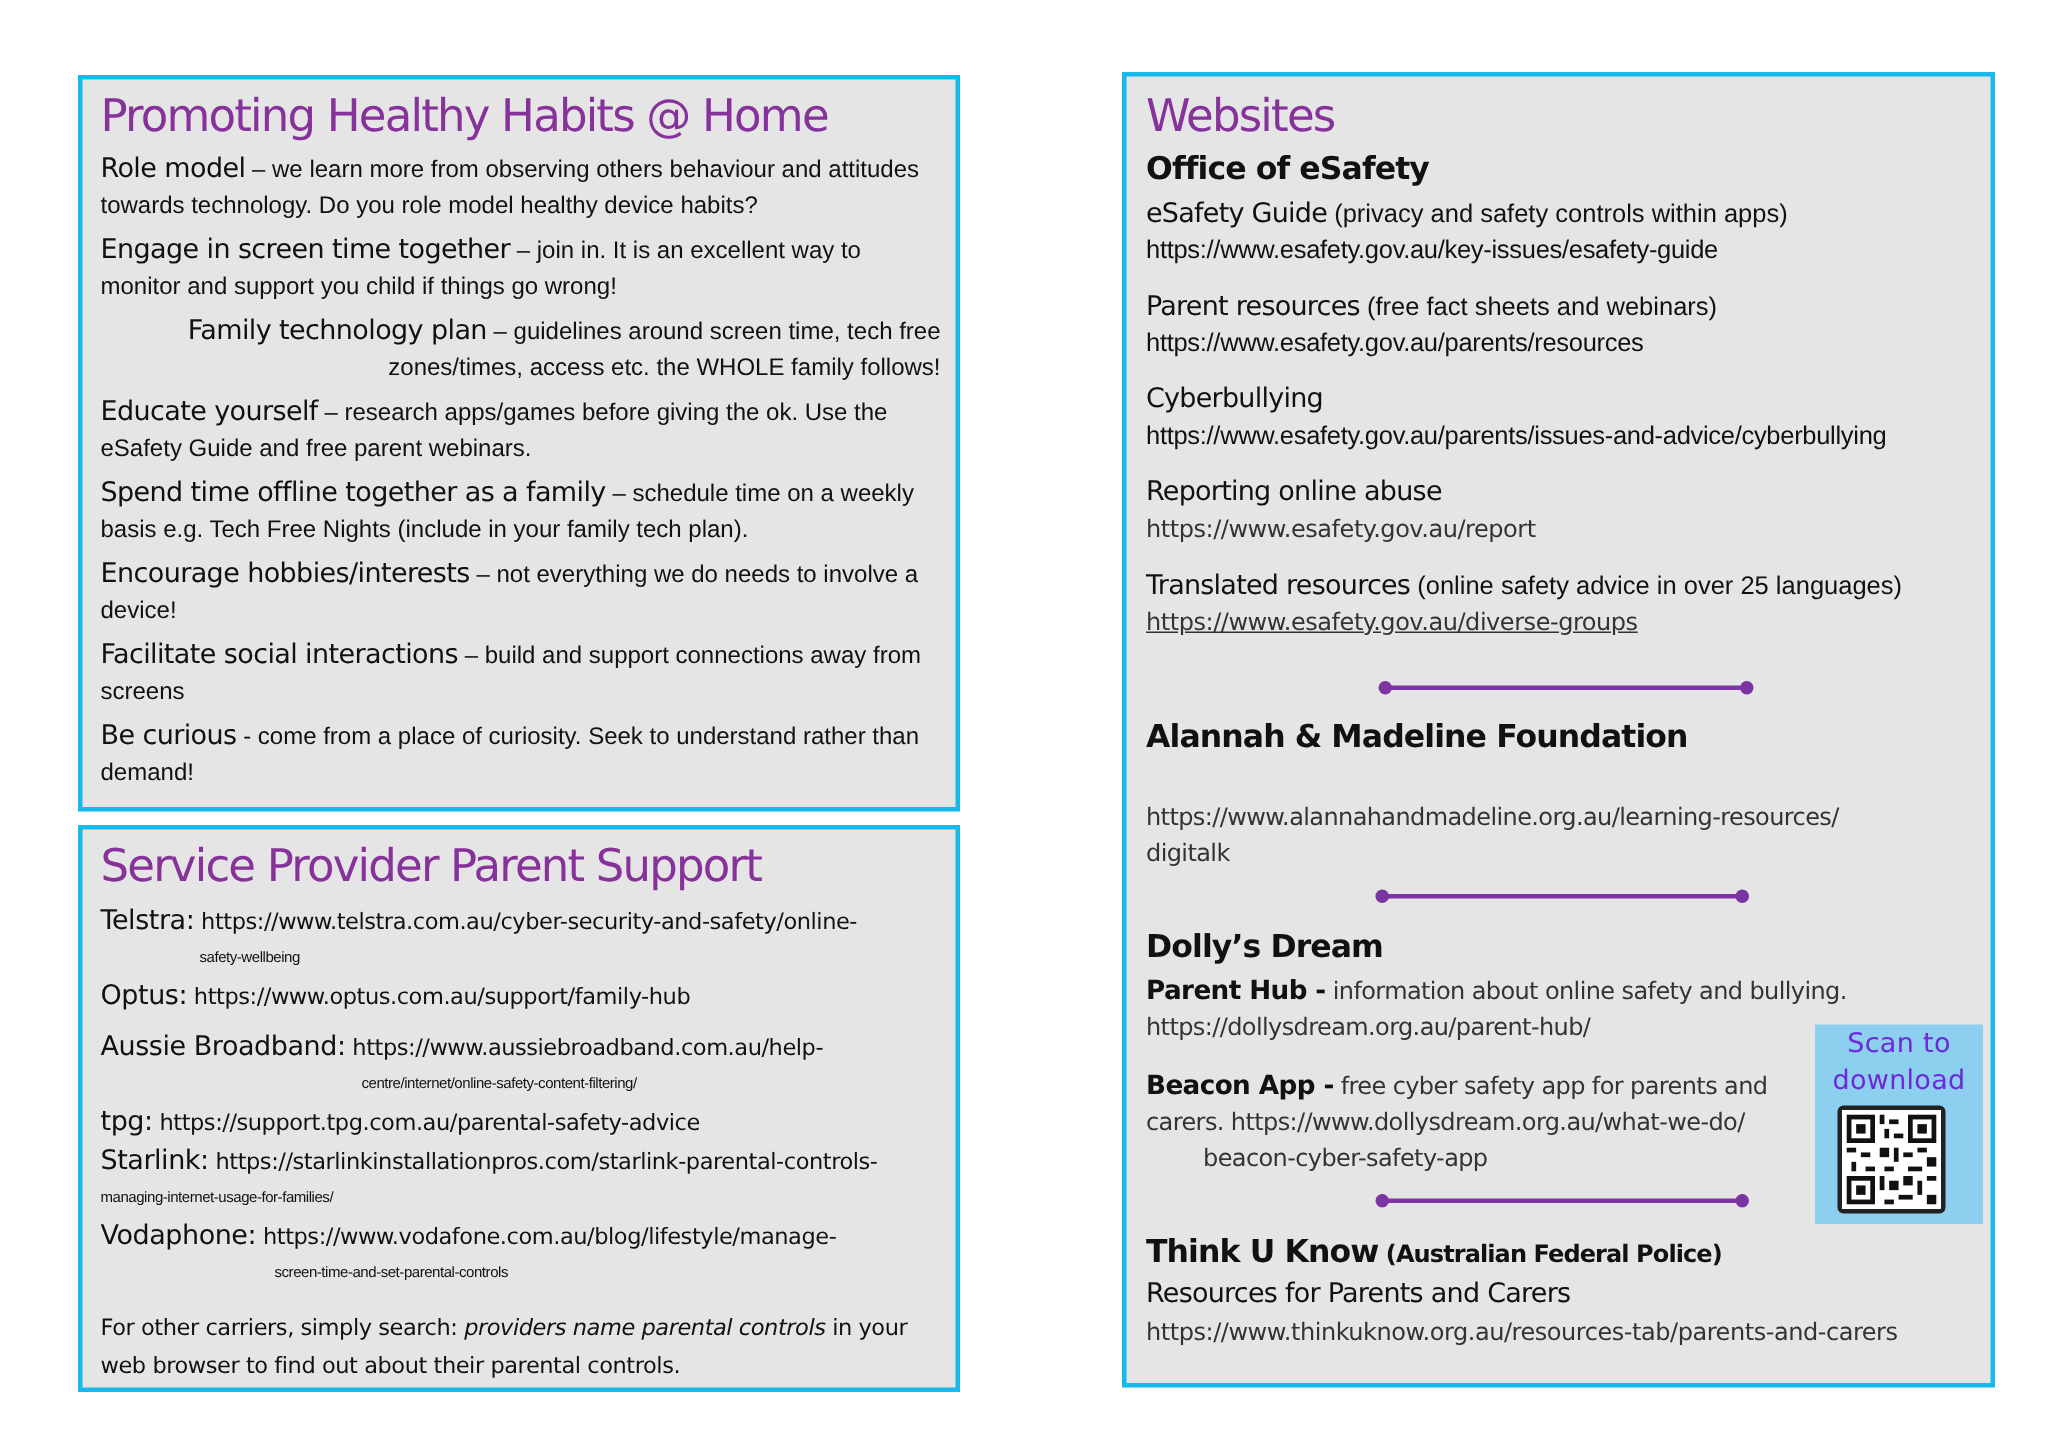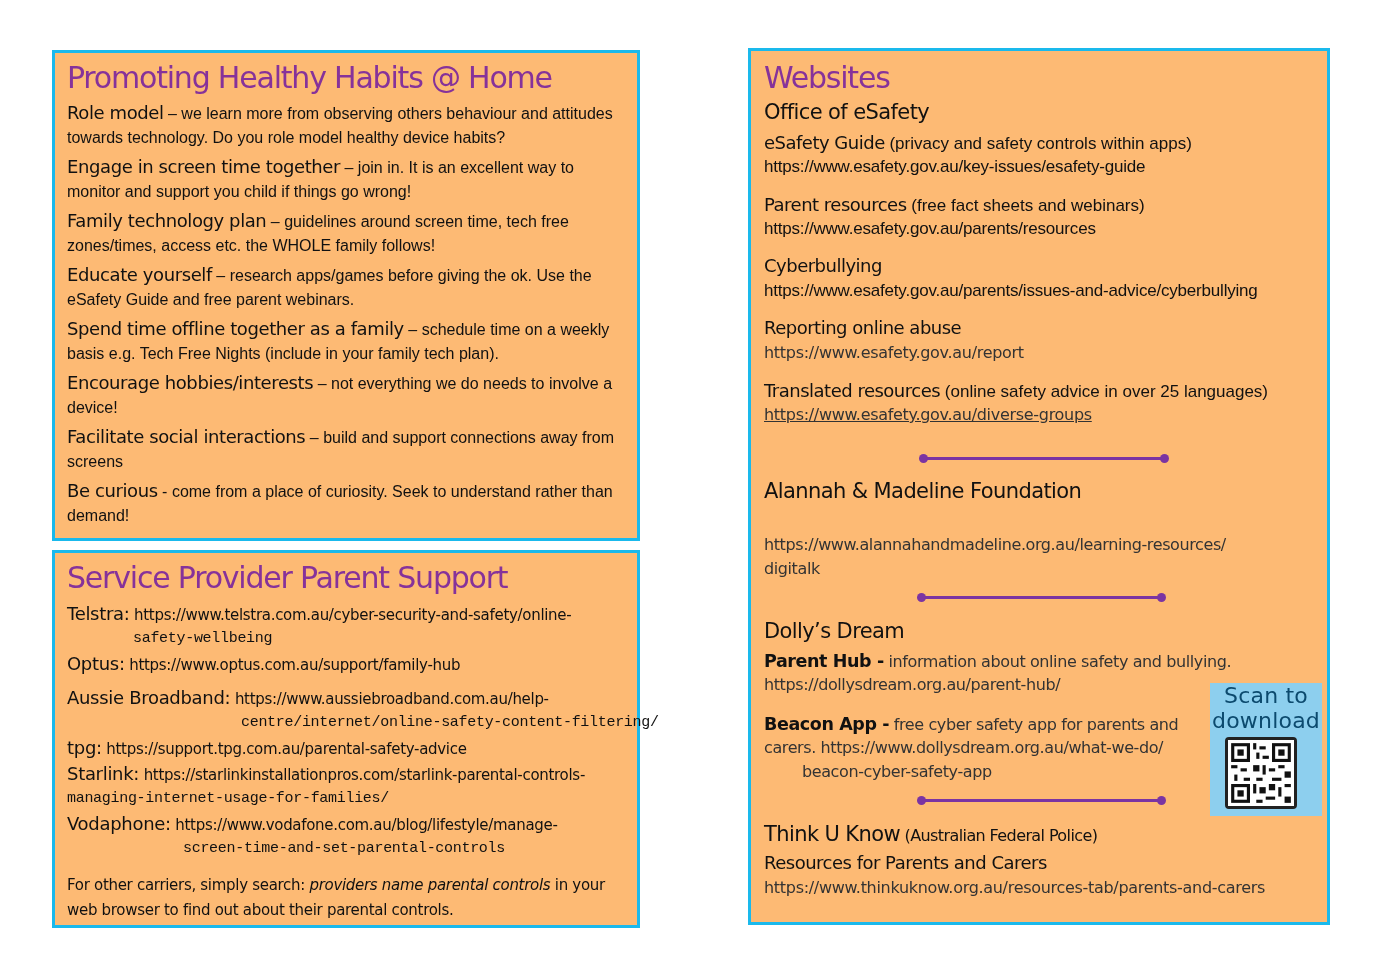--- a/index.html
+++ b/index.html
@@ -1,64 +1,64 @@
 <!DOCTYPE html>
 <html><head>
 <meta charset="utf-8">
 <style>
   html, body { margin:0; padding:0; background:#ffffff; }
   body { width:1379px; height:967px; position:relative; overflow:hidden; font-family:"Liberation Sans", sans-serif; color:#111; }
-  .box { position:absolute; border:3px solid #1ab9ec; box-sizing:border-box; background:#fdba74; }
+  .box { position:absolute; border:3px solid #1ab9ec; box-sizing:border-box; background:#e5e5e5; }
   #box-habits { left:52px; top:50px; width:588px; height:491px; }
   #box-providers { left:52px; top:550px; width:588px; height:378px; }
   #box-websites { left:748px; top:48px; width:582px; height:877px; }
 
   .heading { position:absolute; color:#86329a; font-family:"DejaVu Sans", sans-serif; font-size:30px; letter-spacing:-1.2px; white-space:nowrap; }
   .para { position:absolute; left:12px; right:10px; font-size:16px; line-height:24px; color:#111; }
   .para .lead { font-family:"DejaVu Sans", sans-serif; font-size:18px; letter-spacing:-0.4px; }
 
   .prov { position:absolute; left:12px; font-size:15.5px; line-height:25px; font-family:"DejaVu Sans", sans-serif; letter-spacing:-0.4px; white-space:nowrap;text-align:center; }
   .prov .name { font-size:18px; letter-spacing:-0.3px; }
   .prov .url { font-size:15px; letter-spacing:-0.3px; }
-  .indent { position:absolute; font-size:15px; line-height:25px; font-family:Liberation Mono, monospace; letter-spacing:-0.3px; white-space:nowrap; }
+  .indent { position:absolute; font-size:10px; line-height:25px; font-family:Liberation Sans, sans-serif; letter-spacing:-0.3px; white-space:nowrap; }
   .note { position:absolute; left:12px; font-size:15px; line-height:25px; font-family:"DejaVu Sans", sans-serif; letter-spacing:-0.3px; }
   .note i { font-style:italic; }
 
-  .w-org { position:absolute; left:13px; font-family:"DejaVu Sans", sans-serif; font-weight:normal; font-size:21px; letter-spacing:-0.6px; white-space:nowrap; }
+  .w-org { position:absolute; left:13px; font-family:"DejaVu Sans", sans-serif; font-weight:bold; font-size:21px; letter-spacing:-0.6px; white-space:nowrap; }
   .w-org .sub { font-size:16px; }
   .w-item { position:absolute; left:13px; font-size:17px; line-height:24px; white-space:nowrap; }
   .w-item .lbl { font-family:"DejaVu Sans", sans-serif; font-size:18px; letter-spacing:-0.5px; }
   .w-item .desc { font-size:17px; }
   .w-url { position:absolute; left:13px; font-size:17px; line-height:24px; white-space:nowrap; letter-spacing:-0.2px; }
   .w-url.light { font-family:"DejaVu Sans", sans-serif; font-size:16px; color:#333; letter-spacing:-0.3px; }
   .w-text { position:absolute; left:13px; font-family:"DejaVu Sans", sans-serif; font-size:16px; color:#333; letter-spacing:-0.4px; line-height:24px; }
   .w-text b { color:#111; font-size:17.5px; letter-spacing:-0.4px; }
 
   .divider { position:absolute; height:3px; background:#7b34a2; }
   .divider::before, .divider::after { content:""; position:absolute; top:-3px; width:9px; height:9px; border-radius:50%; background:#7b34a2; }
   .divider::before { left:-4px; }
   .divider::after { right:-4px; }
 
   .qr-panel { position:absolute; left:1210px; top:683px; width:112px; height:133px; background:#8dcfee; text-align:center; }
-  .qr-panel .qr-text { font-family:"DejaVu Sans", sans-serif; font-size:22px; line-height:24px; color:#0c4a6e; margin-top:1px; letter-spacing:0.2px; }
+  .qr-panel .qr-text { font-family:"DejaVu Sans", sans-serif; font-size:18px; line-height:24px; color:#6d28d9; margin-top:1px; letter-spacing:0.2px; }
   .qr-code { position:absolute; left:15px; top:54px; width:72px; height:72px; background:#fff; border:3px solid #222; border-radius:4px; box-sizing:border-box; }
 </style>
 </head>
 <body>
 
 <div class="box" id="box-habits">
   <div class="heading" style="left:12px; top:7px;">Promoting Healthy Habits @ Home</div>
 
   <div class="para" style="top:48px;">
     <span class="lead">Role model</span><span> – </span><span>we learn more from observing others behaviour and attitudes towards technology. Do you role model healthy device habits?</span>
   </div>
   <div class="para" style="top:102px;">
     <span class="lead">Engage in screen time together</span><span> – </span><span>join in. It is an excellent way to monitor and support you child if things go wrong!</span>
   </div>
-  <div class="para" style="top:156px;">
+  <div class="para" style="top:156px;text-align:right;">
     <span class="lead">Family technology plan</span><span> – </span><span>guidelines around screen time, tech free zones/times, access etc. the WHOLE family follows!</span>
   </div>
   <div class="para" style="top:210px;">
     <span class="lead">Educate yourself</span><span> – </span><span>research apps/games before giving the ok. Use the eSafety Guide and free parent webinars.</span>
   </div>
   <div class="para" style="top:264px;">
     <span class="lead">Spend time offline together as a family</span><span> – </span><span>schedule time on a weekly basis e.g. Tech Free Nights (include in your family tech plan).</span>
   </div>
   <div class="para" style="top:318px;">
     <span class="lead">Encourage hobbies/interests</span><span> – </span><span>not everything we do needs to involve a device!</span>

